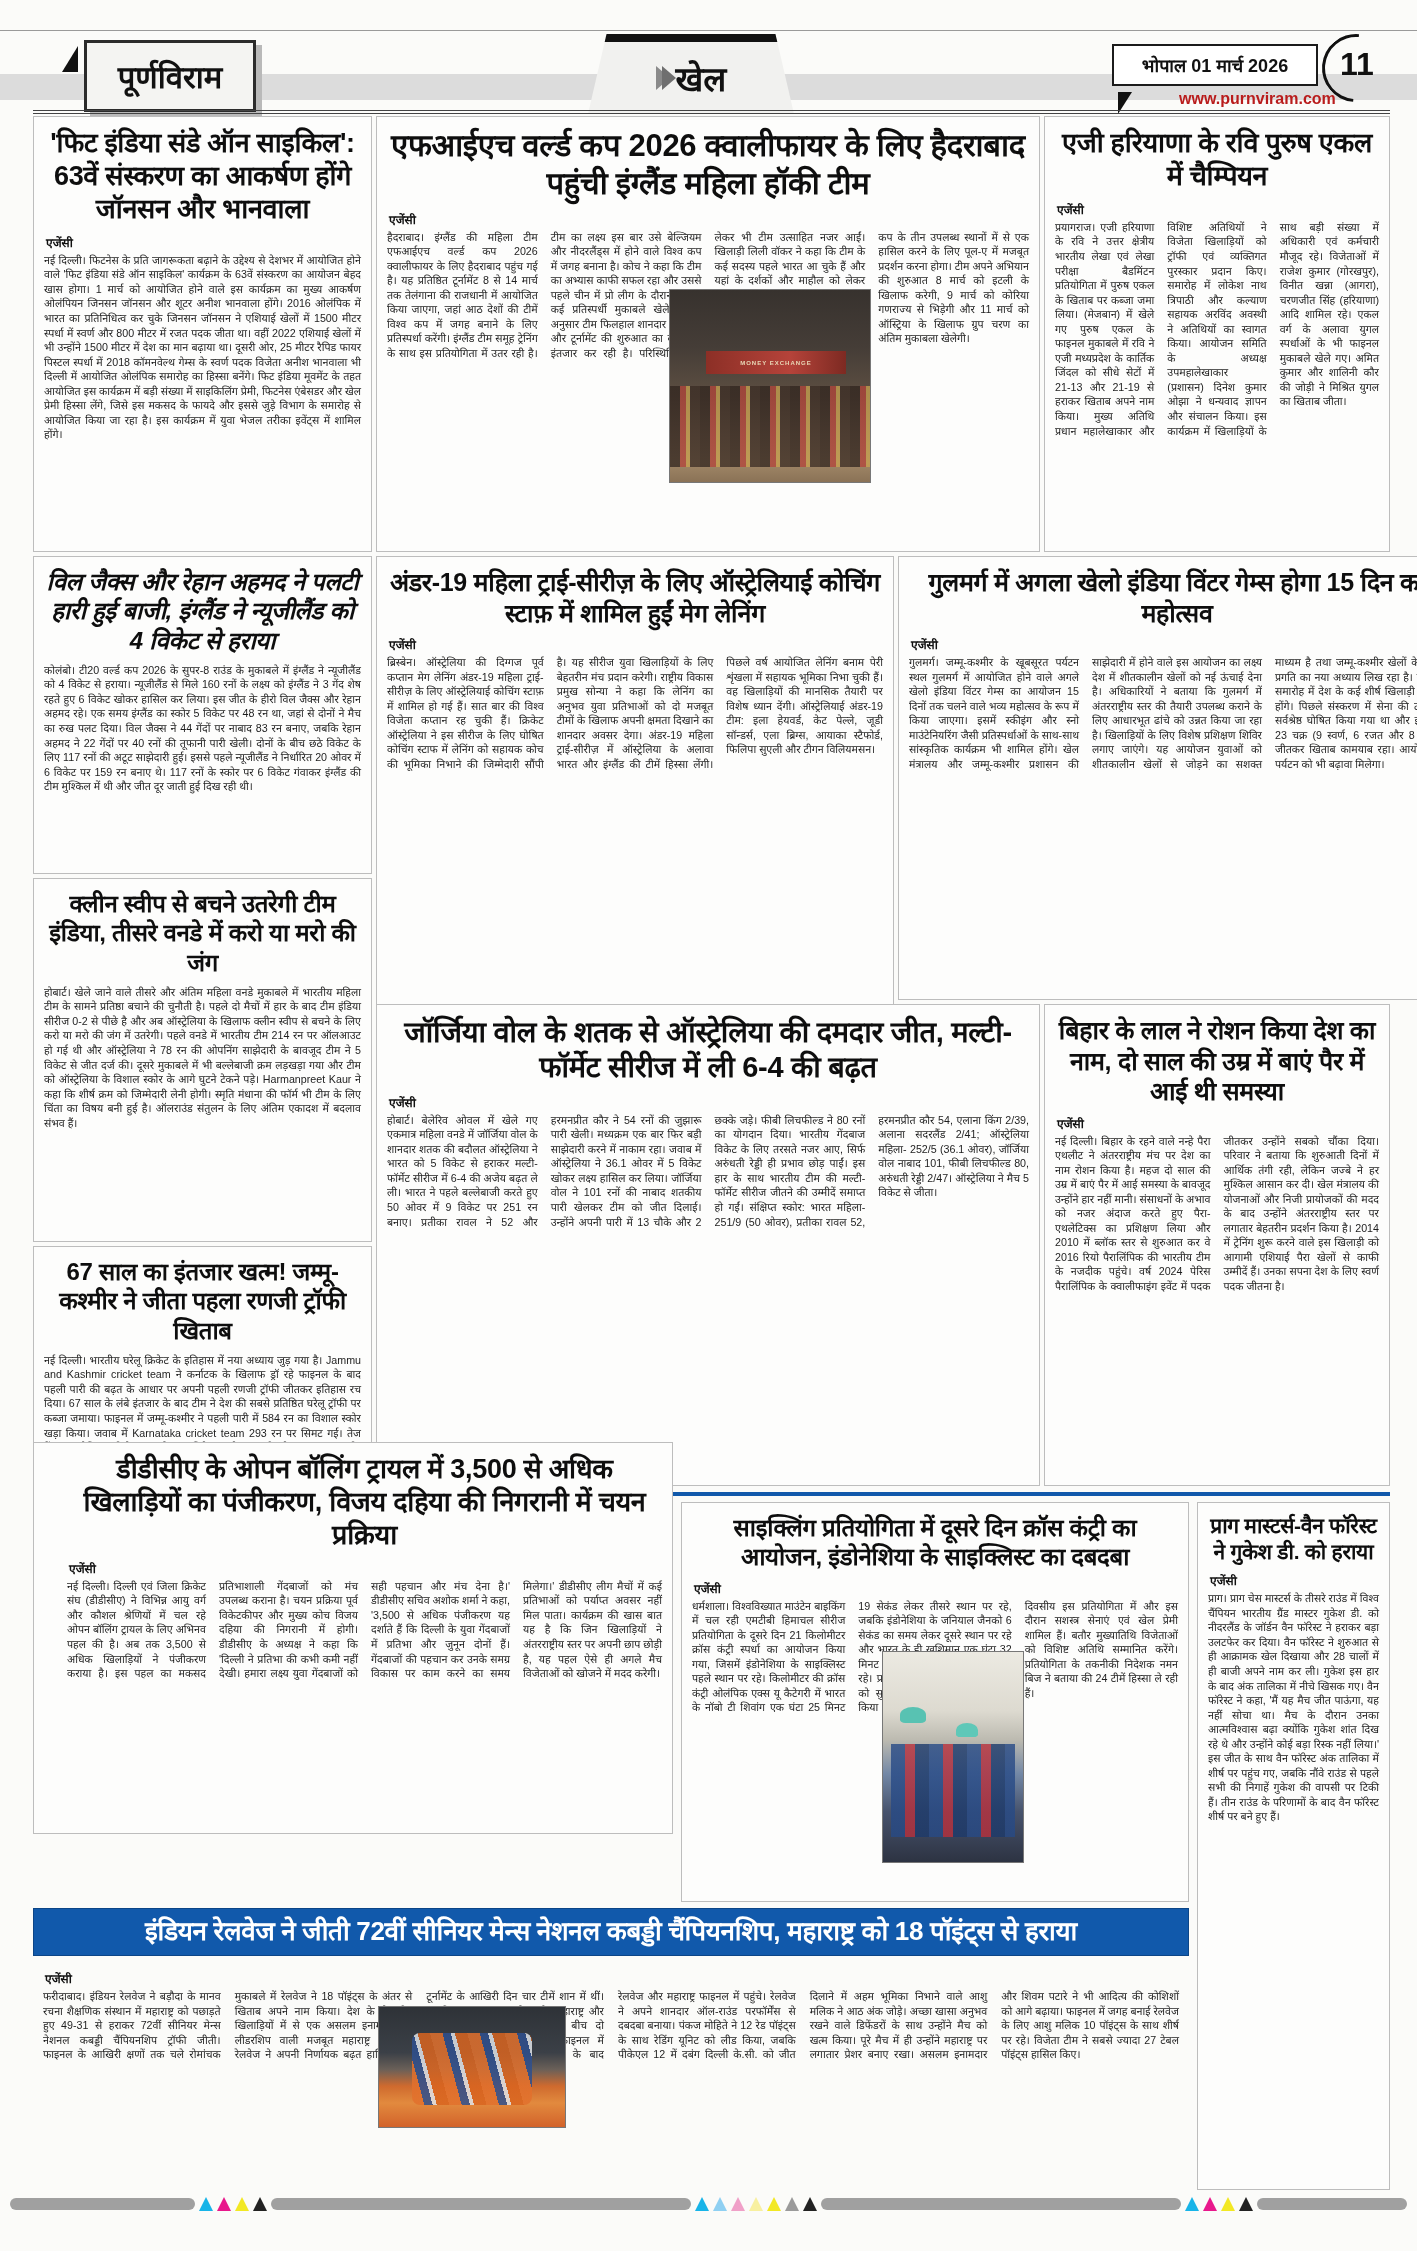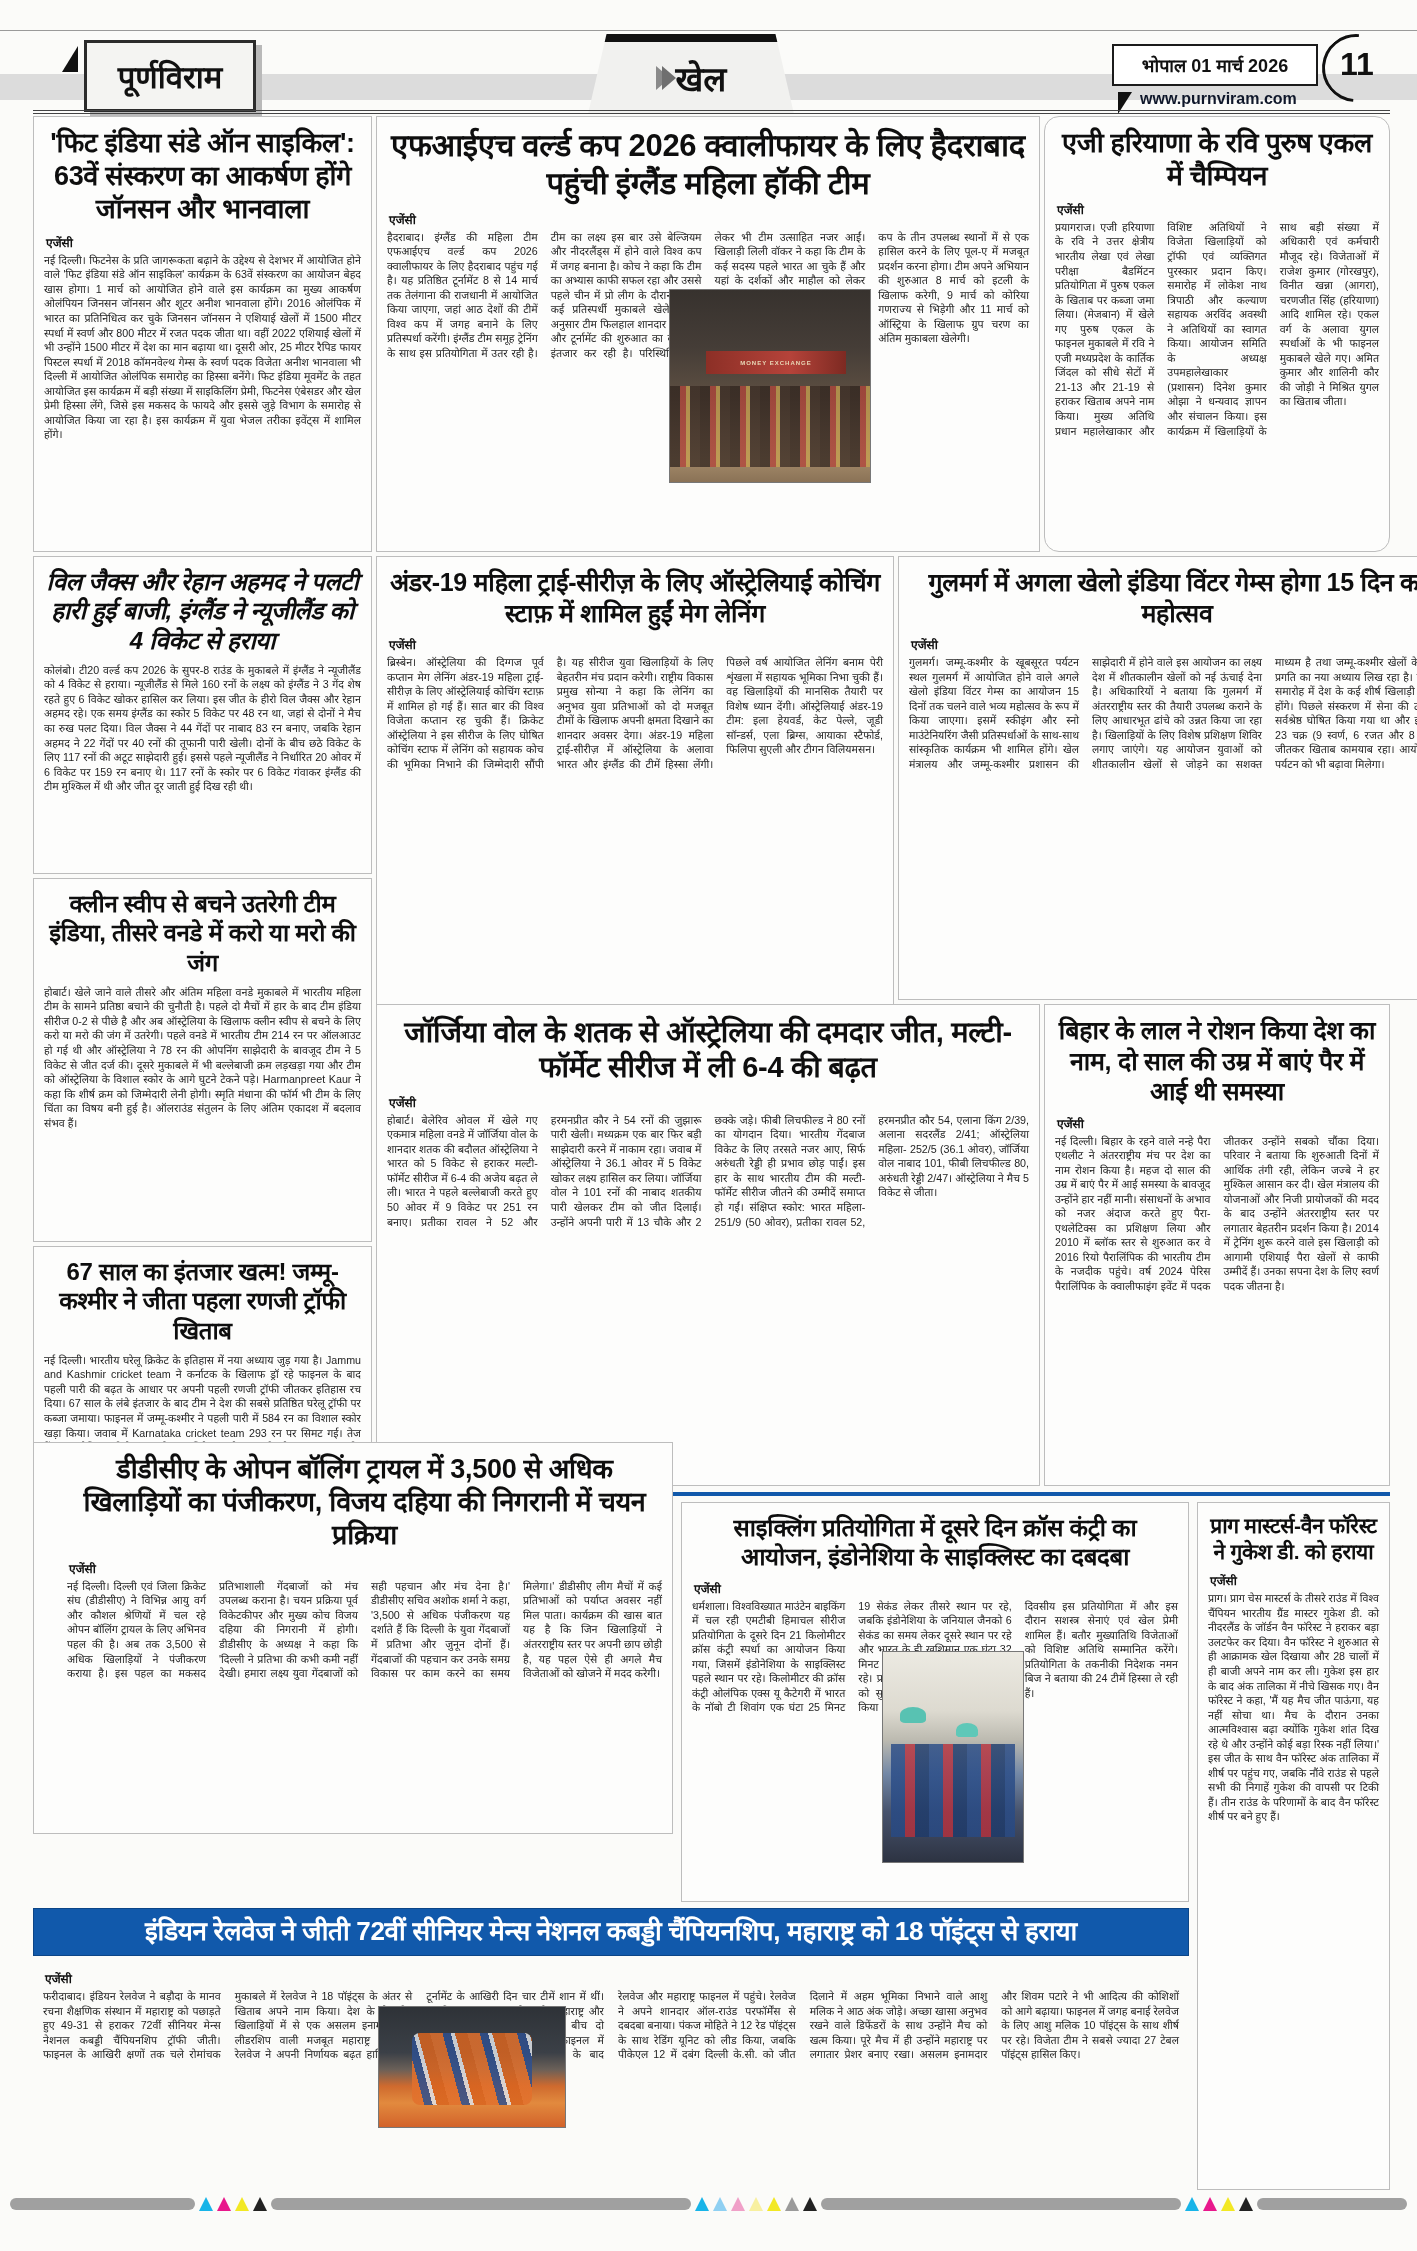--- a/index.html
+++ b/index.html
@@ -27,21 +27,21 @@
   }
   .section-label{font-size:34px;font-weight:bold;color:#111;}
   .chev{width:0;height:0;border-top:12px solid transparent;border-bottom:12px solid transparent;border-left:14px solid #8a8a8a;}
   .chev2{margin-left:-8px;border-left-color:#6f6f6f;}
   .date-box{
     left:1112px;top:44px;width:202px;height:38px;background:#fff;
     border:2px solid #1b1b1b;display:flex;align-items:center;justify-content:center;
     font-size:18px;font-weight:bold;color:#111;
   }
   .date-flag{left:1118px;top:92px;width:0;height:0;border-right:14px solid transparent;border-top:22px solid #111;}
-  .website{left:1140px;top:90px;width:210px;font-size:16px;font-weight:bold;color:#0f172a;}
+  .website{left:1179px;top:90px;width:210px;font-size:16px;font-weight:bold;color:#b91c1c;}
   .pagenum-arc{left:1322px;top:34px;width:62px;height:62px;border:3px solid #111;border-radius:50%;border-right-color:transparent;border-bottom-color:transparent;transform:rotate(-40deg);}
   .pagenum{left:1340px;top:46px;font-size:32px;font-weight:bold;color:#111;}
   .hdr-rule1{left:33px;top:110px;width:1357px;height:1px;background:#444;}
   .hdr-rule2{left:33px;top:113px;width:1357px;height:1px;background:#444;}
   
   .art{position:absolute;background:#fdfdfc;border:1px solid #bdbdbd;padding:8px 10px;box-sizing:border-box;overflow:hidden;}
   .hl{font-weight:bold;color:#0e0e0e;text-align:center;line-height:1.22;letter-spacing:-0.3px;margin:2px 0 8px 0;}
   .by{font-weight:bold;font-size:12px;margin:0 0 2px 2px;color:#111;}
   .bd{font-size:10.7px;line-height:1.36;text-align:justify;color:#1d1d1d;}
   .cols2{column-count:2;column-gap:13px;}
@@ -124,21 +124,21 @@
   <div class="by">एजेंसी</div>
   <div class="bd cols4" style="height:320px;">हैदराबाद। इंग्लैंड की महिला टीम एफआईएच वर्ल्ड कप 2026 क्वालीफायर के लिए हैदराबाद पहुंच गई है। यह प्रतिष्ठित टूर्नामेंट 8 से 14 मार्च तक तेलंगाना की राजधानी में आयोजित किया जाएगा, जहां आठ देशों की टीमें विश्व कप में जगह बनाने के लिए प्रतिस्पर्धा करेंगी। इंग्लैंड टीम समूह ट्रेनिंग के साथ इस प्रतियोगिता में उतर रही है। टीम का लक्ष्य इस बार उसे बेल्जियम और नीदरलैंड्स में होने वाले विश्व कप में जगह बनाना है। कोच ने कहा कि टीम का अभ्यास काफी सफल रहा और उससे पहले चीन में प्रो लीग के दौरान टीम ने कई प्रतिस्पर्धी मुकाबले खेले। उनके अनुसार टीम फिलहाल शानदार लय में है और टूर्नामेंट की शुरुआत का बेसब्री से इंतजार कर रही है। परिस्थितियों को लेकर भी टीम उत्साहित नजर आईं। खिलाड़ी लिली वॉकर ने कहा कि टीम के कई सदस्य पहले भारत आ चुके हैं और यहां के दर्शकों और माहौल को लेकर उत्साह है। गर्म मौसम से तालमेल बिठाने के लिए टीम ने विशेष तैयारी की है, जिसमें सॉना सेशन शामिल हैं, ताकि खिलाड़ी यहां की जलवायु के लिए पूरी तरह तैयार रह सकें। इंग्लैंड को विश्व कप के तीन उपलब्ध स्थानों में से एक हासिल करने के लिए पूल-ए में मजबूत प्रदर्शन करना होगा। टीम अपने अभियान की शुरुआत 8 मार्च को इटली के खिलाफ करेगी, 9 मार्च को कोरिया गणराज्य से भिड़ेगी और 11 मार्च को ऑस्ट्रिया के खिलाफ ग्रुप चरण का अंतिम मुकाबला खेलेगी।</div>
   <div class="photo hockey-photo" style="left:292px;top:172px;width:202px;height:194px;">
     <div class="hockey-sign">
         <span>MONEY EXCHANGE</span>
       </div>
     <div class="hockey-people"></div>
   </div>
 </div>
 
-<div class="art" style="left:1044px;top:116px;width:346px;height:436px;border-radius:15px;">
+<div class="art" style="left:1044px;top:116px;width:346px;height:436px;">
   <div class="hl" style="font-size:27px;">एजी हरियाणा के रवि पुरुष एकल में चैम्पियन</div>
   <div class="by">एजेंसी</div>
   <div class="bd cols3" style="height:312px;">प्रयागराज। एजी हरियाणा के रवि ने उत्तर क्षेत्रीय भारतीय लेखा एवं लेखा परीक्षा बैडमिंटन प्रतियोगिता में पुरुष एकल के खिताब पर कब्जा जमा लिया। (मेजबान) में खेले गए पुरुष एकल के फाइनल मुकाबले में रवि ने एजी मध्यप्रदेश के कार्तिक जिंदल को सीधे सेटों में 21-13 और 21-19 से हराकर खिताब अपने नाम किया। मुख्य अतिथि प्रधान महालेखाकार और विशिष्ट अतिथियों ने विजेता खिलाड़ियों को ट्रॉफी एवं व्यक्तिगत पुरस्कार प्रदान किए। समारोह में लोकेश नाथ त्रिपाठी और कल्याण सहायक अरविंद अवस्थी ने अतिथियों का स्वागत किया। आयोजन समिति के अध्यक्ष उपमहालेखाकार (प्रशासन) दिनेश कुमार ओझा ने धन्यवाद ज्ञापन और संचालन किया। इस कार्यक्रम में खिलाड़ियों के साथ बड़ी संख्या में अधिकारी एवं कर्मचारी मौजूद रहे। विजेताओं में राजेश कुमार (गोरखपुर), विनीत खन्ना (आगरा), चरणजीत सिंह (हरियाणा) आदि शामिल रहे। एकल वर्ग के अलावा युगल स्पर्धाओं के भी फाइनल मुकाबले खेले गए। अमित कुमार और शालिनी कौर की जोड़ी ने मिश्रित युगल का खिताब जीता।</div>
 </div>
 
 <div class="art" style="left:376px;top:556px;width:518px;height:524px;">
   <div class="hl" style="font-size:25px;">अंडर-19 महिला ट्राई-सीरीज़ के लिए ऑस्ट्रेलियाई कोचिंग स्टाफ़ में शामिल हुईं मेग लेनिंग</div>
   <div class="by">एजेंसी</div>
   <div class="bd cols3" style="height:336px;">ब्रिस्बेन। ऑस्ट्रेलिया की दिग्गज पूर्व कप्तान मेग लेनिंग अंडर-19 महिला ट्राई-सीरीज़ के लिए ऑस्ट्रेलियाई कोचिंग स्टाफ़ में शामिल हो गई हैं। सात बार की विश्व विजेता कप्तान रह चुकी हैं। क्रिकेट ऑस्ट्रेलिया ने इस सीरीज के लिए घोषित कोचिंग स्टाफ में लेनिंग को सहायक कोच की भूमिका निभाने की जिम्मेदारी सौंपी है। यह सीरीज युवा खिलाड़ियों के लिए बेहतरीन मंच प्रदान करेगी। राष्ट्रीय विकास प्रमुख सोन्या ने कहा कि लेनिंग का अनुभव युवा प्रतिभाओं को दो मजबूत टीमों के खिलाफ अपनी क्षमता दिखाने का शानदार अवसर देगा। अंडर-19 महिला ट्राई-सीरीज़ में ऑस्ट्रेलिया के अलावा भारत और इंग्लैंड की टीमें हिस्सा लेंगी। पिछले वर्ष आयोजित लेनिंग बनाम पेरी शृंखला में सहायक भूमिका निभा चुकी हैं। वह खिलाड़ियों की मानसिक तैयारी पर विशेष ध्यान देंगी। ऑस्ट्रेलियाई अंडर-19 टीम: इला हेयवर्ड, केट पेल्ले, जूडी सॉन्डर्स, एला ब्रिग्स, आयाका स्टैफोर्ड, फिलिपा सुएली और टीगन विलियमसन।</div>
 </div>

